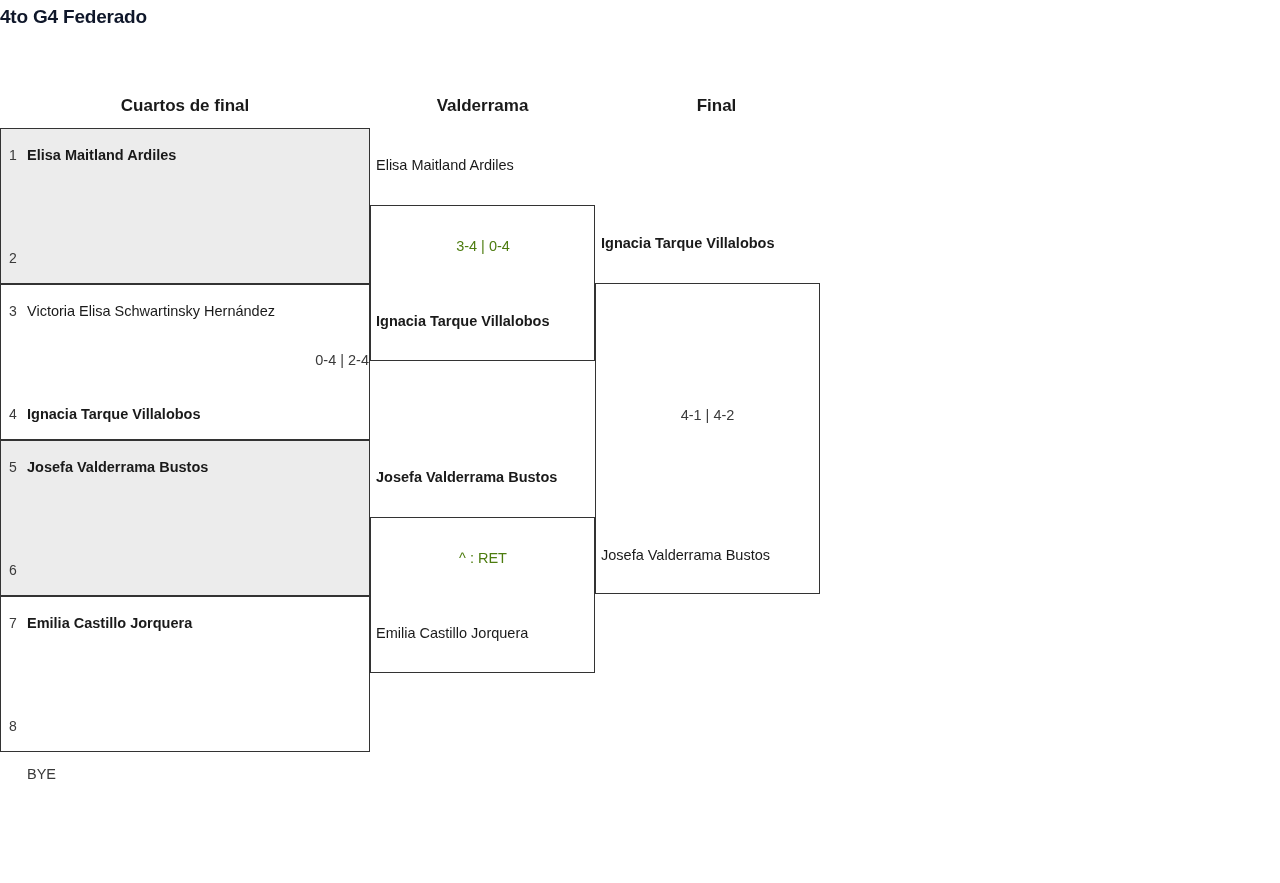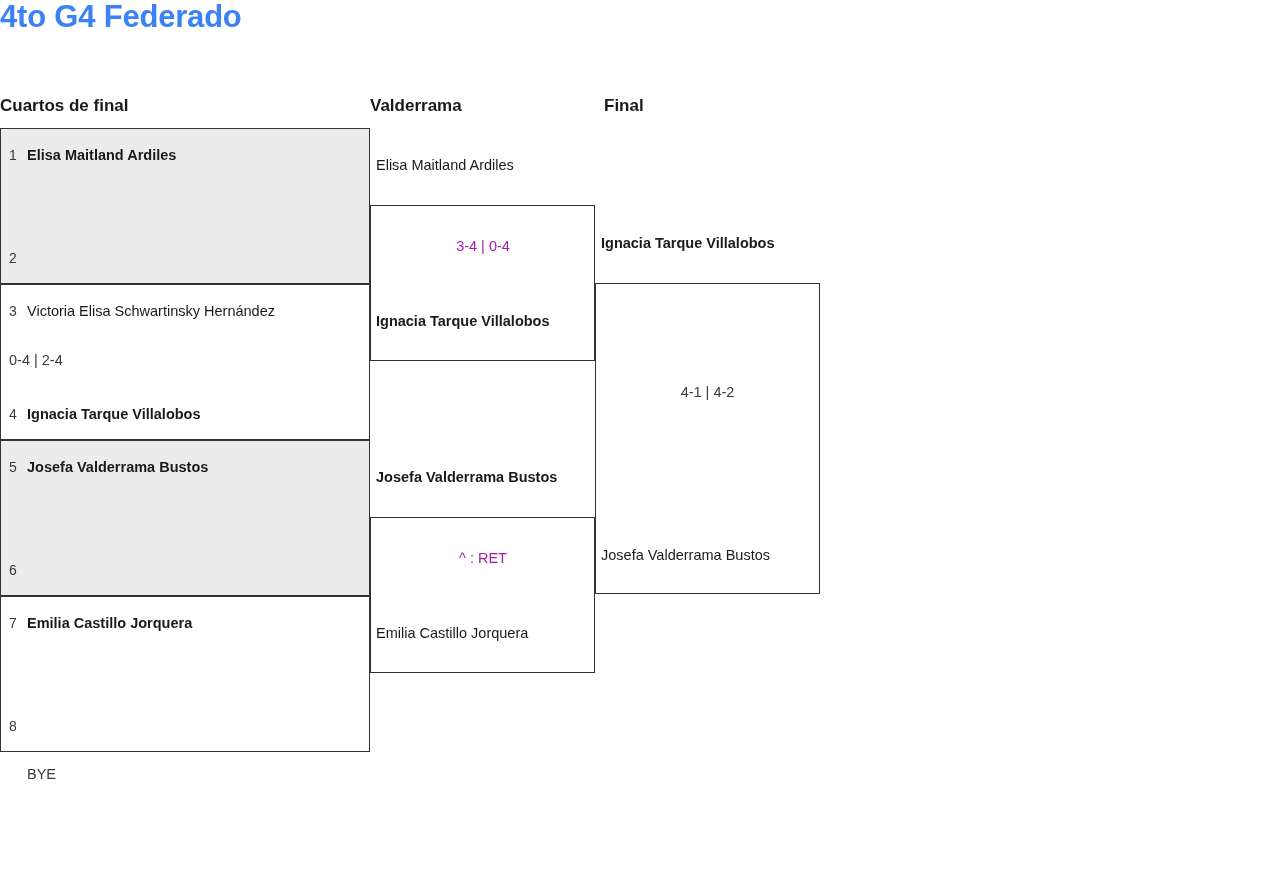--- a/index.html
+++ b/index.html
@@ -23,43 +23,43 @@
     position: absolute;
     left: 0; top: 0;
     width: 1280px;
     height: 80px;
   }
   #title-block {
     position: absolute;
     left: 0; top: 2px;
   }
   .title-line {
-    font-size: 31px;
+    font-size: 19px;
     font-weight: bold;
     line-height: 30px;
-    color: #3b82f6;
+    color: #0f172a;
     letter-spacing: -0.2px;
     white-space: nowrap;
   }
 
   
   #logo {
     position: absolute;
     left: 1048px; top: 6px;
     width: 228px; height: 62px;
   }
   #logo svg { display: block; }
 
   
   .col-header {
     position: absolute;
     font-size: 17px;
     font-weight: bold;
     color: #1a1a1a;
-    text-align: left;
+    text-align: center;
     white-space: nowrap;
   }
   #hdr-qf   { left: 0px;   top: 96px; width: 370px; }
   #hdr-sf   { left: 370px; top: 96px; width: 225px; }
   #hdr-fin  { left: 604px; top: 96px; width: 225px; }
 
   
   #bracket {
     position: absolute;
     left: 0; top: 0;
@@ -99,21 +99,21 @@
   }
   .qf-name.win { font-weight: bold; }
   .qf-name.bye { color: #3a3a3a; margin-top: 48px; }
   .slot-top    { top: 18px; }
   .slot-bottom { top: 121px; }
 
   .qf-score {
     position: absolute;
     left: 0; right: 0;
     top: 67px;
-    text-align: left;
+    text-align: right;
     font-size: 14.5px;
     color: #3a3a3a;
     margin-left: 8px;
   }
 
   
   .sf-box {
     position: absolute;
     left: 370px;
     width: 225px;
@@ -123,21 +123,21 @@
   }
   .sf-box.s1 { top: 205px; }
   .sf-box.s2 { top: 517px; padding-left: 16px; }
 
   .sf-score {
     position: absolute;
     left: 1px; right: 0;
     top: 32px;
     text-align: center;
     font-size: 14.5px;
-    color: #a21caf;
+    color: #4d7c0f;
   }
 
   
   .float-name {
     position: absolute;
     font-size: 14.5px;
     color: #1a1a1a;
     white-space: nowrap;
   }
   .float-name.win { font-weight: bold; }
@@ -153,21 +153,21 @@
     left: 595px;
     top: 283px;
     width: 225px;
     height: 311px;
     border: 1px solid #333333;
     background: #ffffff;
   }
   .fin-score {
     position: absolute;
     left: 0; right: 0;
-    top: 100px;
+    top: 123px;
     text-align: center;
     font-size: 14.5px;
     color: #3a3a3a;
   }
   #fin-top    { left: 601px; top: 235px; }
   #fin-bottom { left: 601px; top: 547px; }
 </style>
 </head>
 <body>
 

